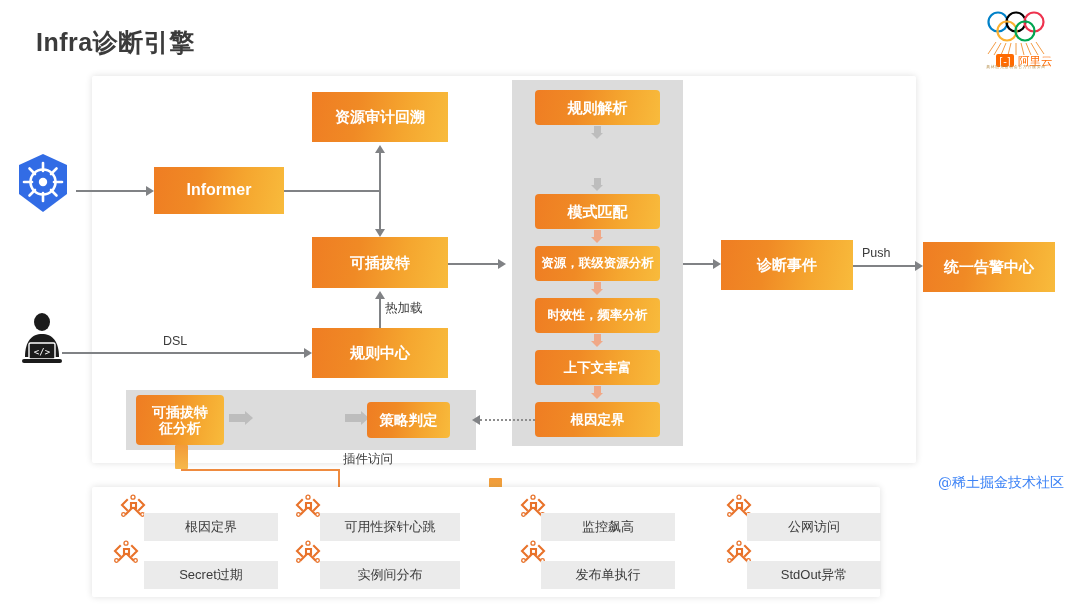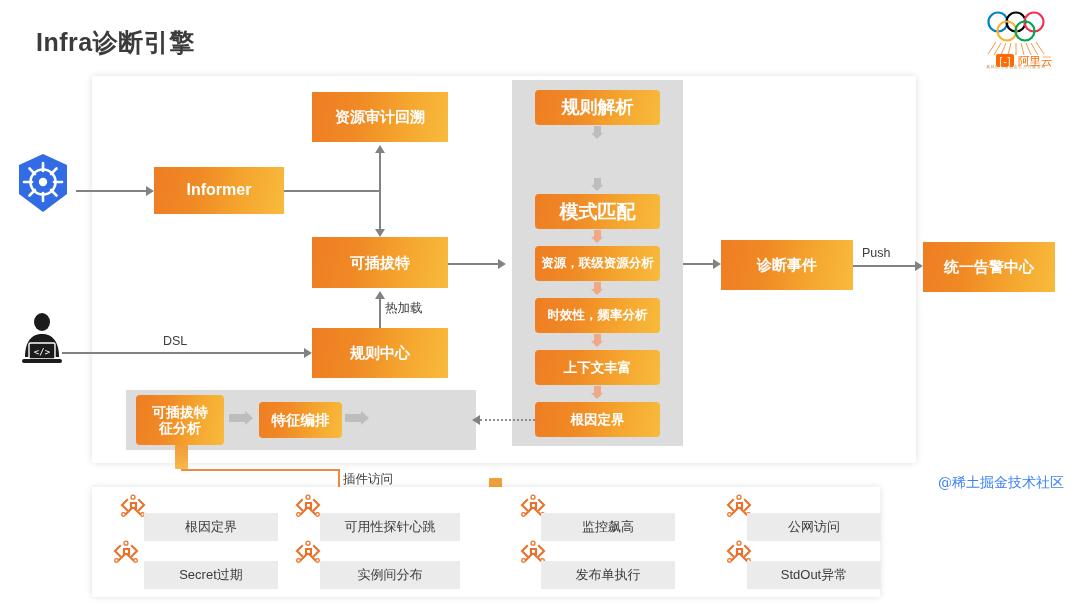--- a/index.html
+++ b/index.html
@@ -300,30 +300,30 @@
 
   <div class="ln-h" style="left:62px; top:352px; width:242px;"></div>
   <div class="arrow-r" style="left:304px; top:348px;"></div>
   <div class="edge-label" style="left:163px; top:334px;">DSL</div>
 
   <div class="ln-h" style="left:448px; top:263px; width:50px;"></div>
   <div class="arrow-r" style="left:498px; top:259px;"></div>
 
   <div class="gray-col"></div>
 
-  <div class="obox rounded" style="left:535px; top:90px; width:125px; height:35px; font-size:18px;">规则解析</div>
+  <div class="obox rounded" style="left:535px; top:90px; width:125px; height:35px; font-size:15px;">规则解析</div>
   <div class="chev" style="left:591px; top:126px;">
     <div class="stem"></div>
       <div class="head"></div>
   </div>
   <div class="chev" style="left:591px; top:178px;">
     <div class="stem"></div>
       <div class="head"></div>
   </div>
-  <div class="obox rounded" style="left:535px; top:194px; width:125px; height:35px; font-size:19px;">模式匹配</div>
+  <div class="obox rounded" style="left:535px; top:194px; width:125px; height:35px; font-size:15px;">模式匹配</div>
   <div class="chev warm" style="left:591px; top:230px;">
     <div class="stem"></div>
       <div class="head"></div>
   </div>
   <div class="obox rounded" style="left:535px; top:246px; width:125px; height:35px; font-size:12.5px;">资源，联级资源分析</div>
   <div class="chev warm" style="left:591px; top:282px;">
     <div class="stem"></div>
       <div class="head"></div>
   </div>
   <div class="obox rounded" style="left:535px; top:298px; width:125px; height:35px; font-size:12.5px;">时效性，频率分析</div>
@@ -350,35 +350,35 @@
   <div class="obox" style="left:923px; top:242px; width:132px; height:50px; font-size:15px;">统一告警中心</div>
 
   <div class="gray-row"></div>
 
   <div class="obox rounded" style="left:136px; top:395px; width:88px; height:50px; font-size:14px;">可插拔特
 征分析</div>
   <div class="chev" style="left:229px; top:411px; width:30px; display:flex; align-items:center;">
     <div style="width:16px;height:8px;background:#bdbdbd;"></div>
     <div style="width:0;height:0;border-top:7px solid transparent;border-bottom:7px solid transparent;border-left:8px solid #bdbdbd;"></div>
   </div>
-  <div class="obox rounded" style="left:259px; top:402px; width:83px; height:36px; font-size:14.5px;">特征编排</div>
   <div class="chev" style="left:345px; top:411px; width:30px; display:flex; align-items:center;">
     <div style="width:16px;height:8px;background:#bdbdbd;"></div>
     <div style="width:0;height:0;border-top:7px solid transparent;border-bottom:7px solid transparent;border-left:8px solid #bdbdbd;"></div>
   </div>
+  <div class="obox rounded" style="left:367px; top:402px; width:83px; height:36px; font-size:14.5px;">策略判定</div>
 
   <div class="dotted-line" style="left:480px; top:419px; width:55px;"></div>
   <div class="arrow-l" style="left:472px; top:415px;"></div>
 
   <div class="o-tab" style="left:175px; top:445px;"></div>
   <div class="o-ln-h" style="left:181px; top:469px; width:158px;"></div>
   <div class="o-ln-v" style="left:338px; top:469px; height:21px;"></div>
   <div class="o-ln-h" style="left:338px; top:489px; width:158px;"></div>
   <div class="o-tab" style="left:489px; top:478px;"></div>
-  <div class="edge-label" style="left:343px; top:471px;">插件访问</div>
+  <div class="edge-label" style="left:343px; top:451px;">插件访问</div>
 
   <div class="panel-bottom"></div>
 
   <div class="plug-icon" style="left:118px; top:494px;">
     <svg width="30" height="30" viewBox="0 0 30 30">
       <g fill="none" stroke="#e8722a" stroke-width="2.1" stroke-linecap="square">
         <path d="M9 6 L4 11 L9 16"></path>
           <path d="M21 6 L26 11 L21 16"></path>
         <path d="M13 9 h5 v5 h-5 v-3"></path>
         <path d="M8 20 L14 14"></path>

